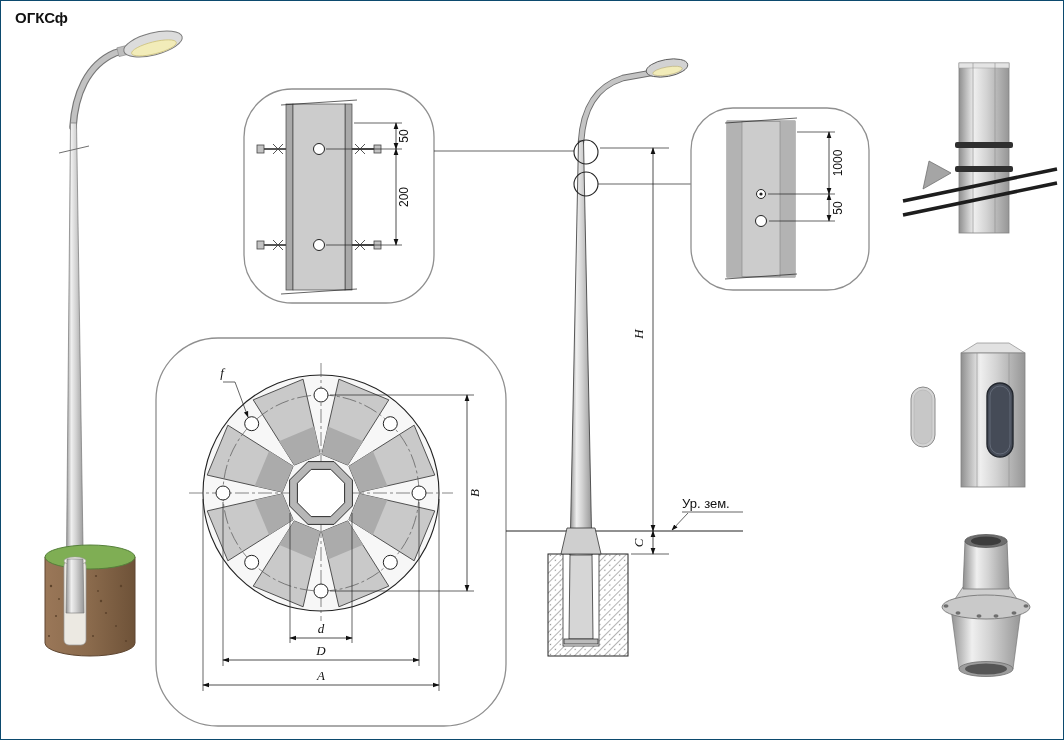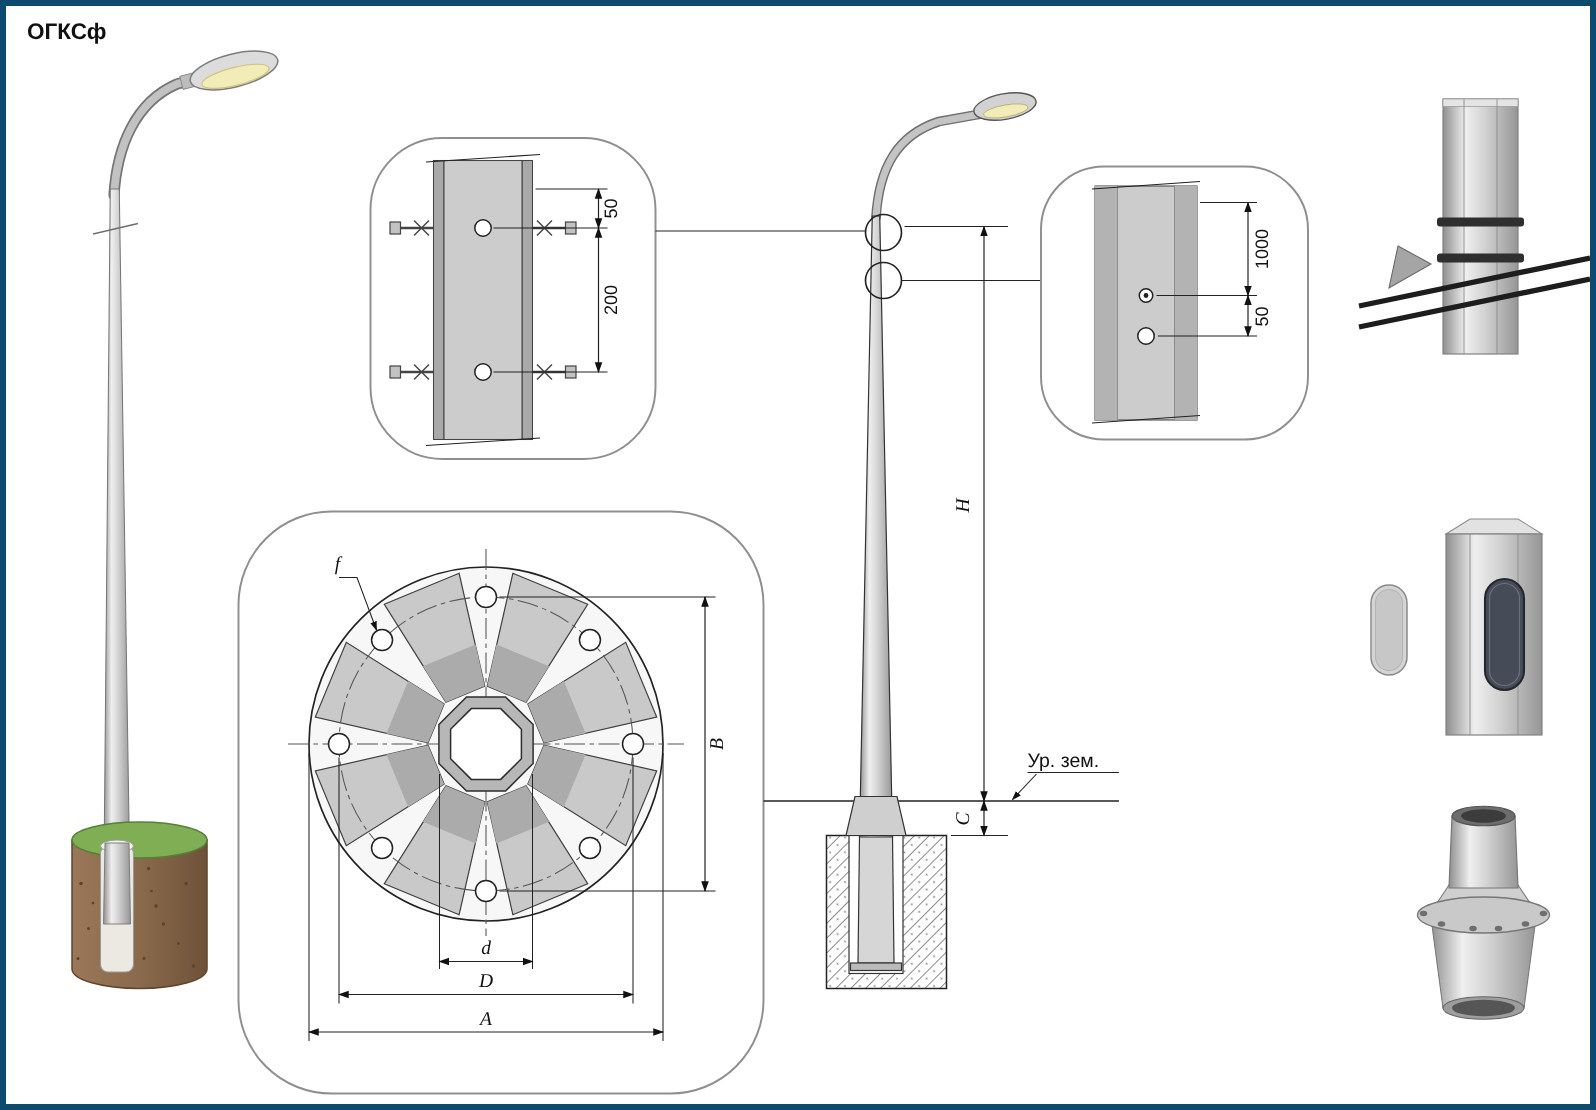--- a/index.html
+++ b/index.html
@@ -1,16 +1,16 @@
 <!DOCTYPE html>
 <html><head>
 <meta charset="utf-8">
 <style>
   html,body{margin:0;padding:0;background:#fff;}
-  .canvas{position:relative;width:1064px;height:740px;background:#ffffff;border:4px solid #0c4a6e;box-sizing:border-box;overflow:hidden;font-family:"Liberation Sans",sans-serif;}
+  .canvas{position:relative;width:1064px;height:740px;background:#ffffff;border:1px solid #0c4a6e;box-sizing:border-box;overflow:hidden;font-family:"Liberation Sans",sans-serif;}
   svg{position:absolute;left:0;top:0;}
   .ttl{font:600 15px "Liberation Sans",sans-serif;fill:#111;}
   .dim{font:12px "Liberation Sans",sans-serif;fill:#111;}
   .lbl{font:italic 13px "Liberation Serif",serif;fill:#111;}
   .gl{font:13px "Liberation Sans",sans-serif;fill:#111;}
   .thin{stroke:#222;stroke-width:.7;fill:none;}
   .dimln{stroke:#222;stroke-width:.8;fill:none;}
   .callout{fill:#ffffff;stroke:#8f8f8f;stroke-width:1.3;}
   .plate{fill:#c9c9c9;stroke:#3f3f3f;stroke-width:.8;}
   .plate-in{fill:#ababab;}

